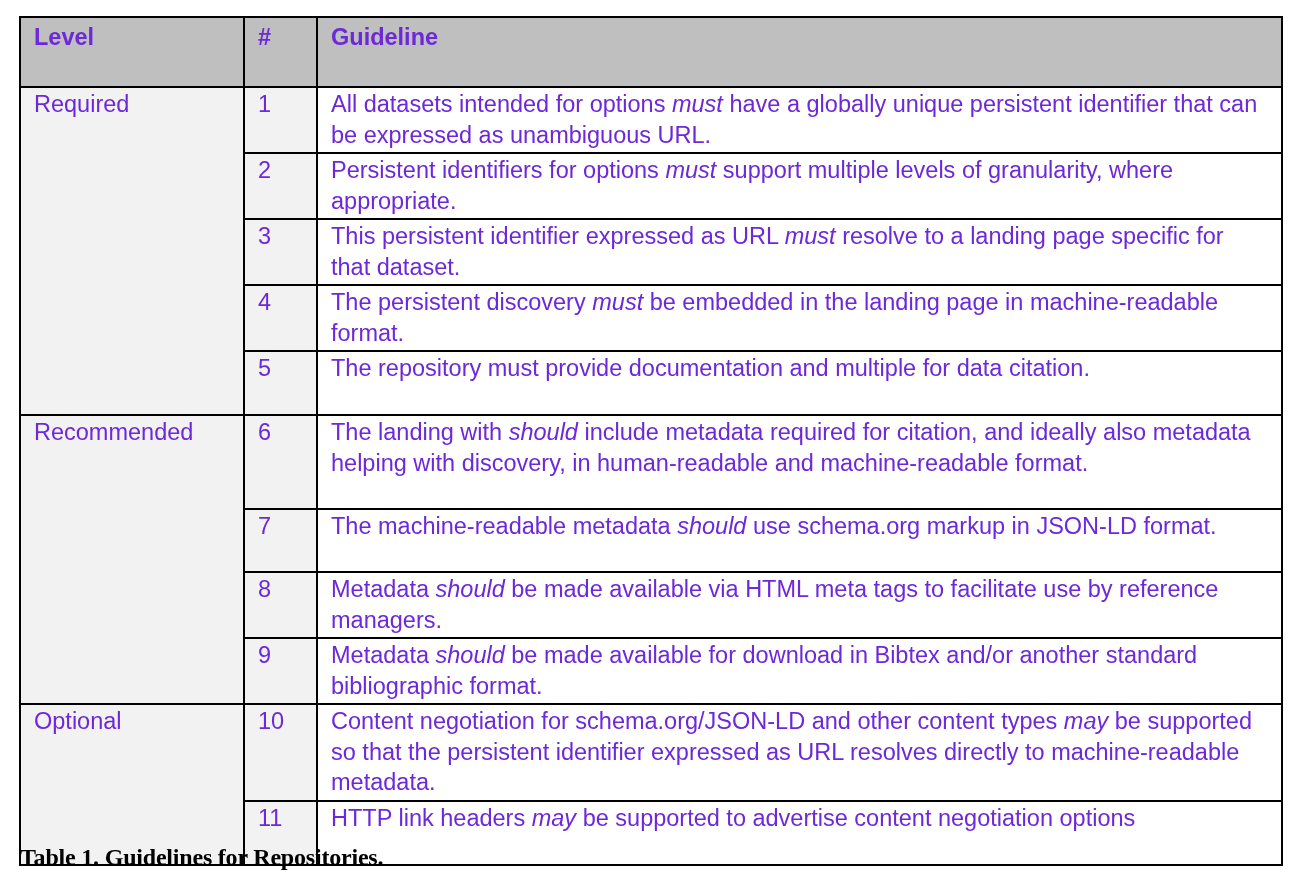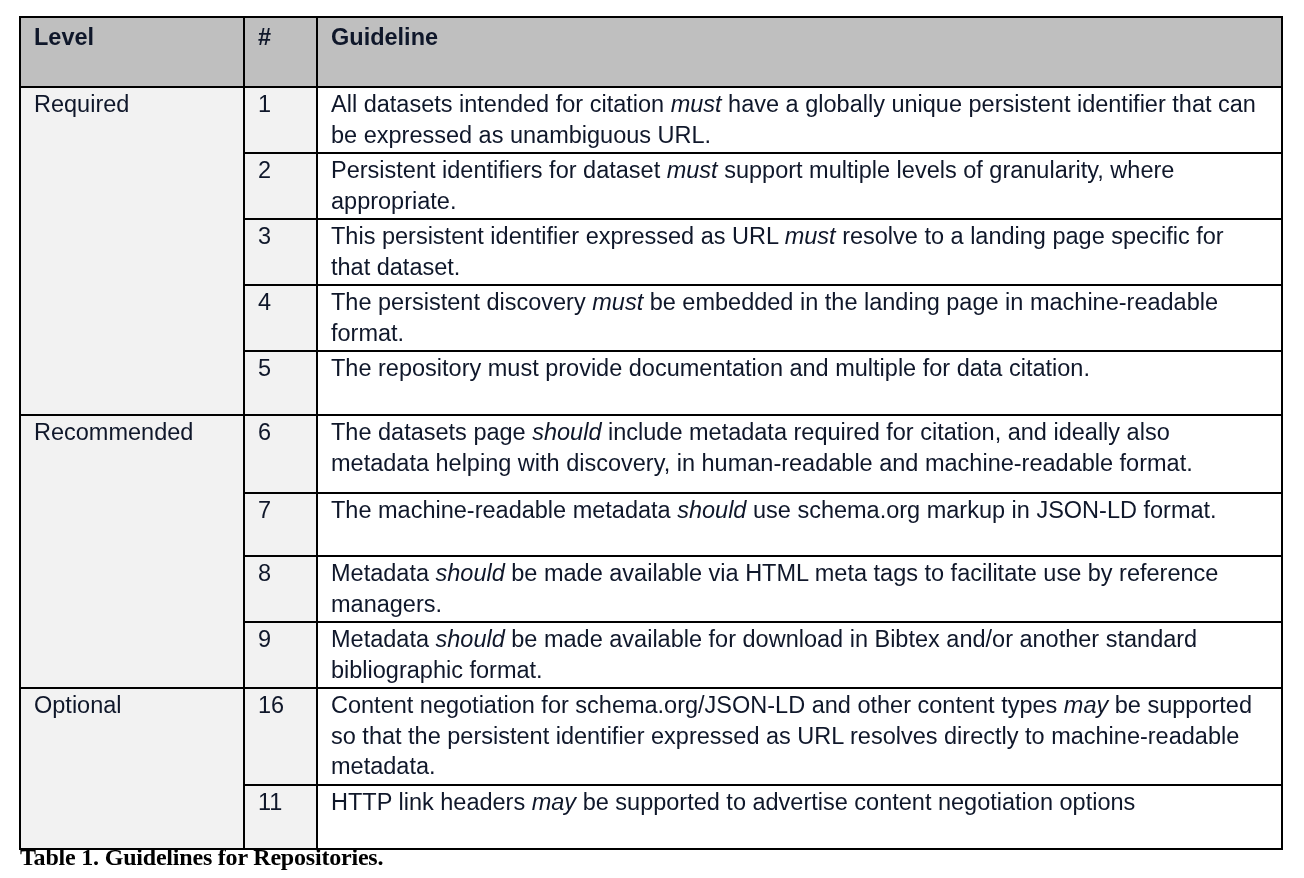--- a/index.html
+++ b/index.html
@@ -4,21 +4,21 @@
 <style>
   html, body { margin: 0; padding: 0; background: #ffffff; }
   body { width: 1304px; height: 878px; position: relative; overflow: hidden; }
   .tbl {
     position: absolute; left: 19px; top: 16px;
     width: 1264px;
     border-collapse: collapse;
     font-family: "Liberation Sans", sans-serif;
     font-size: 23.5px;
     line-height: 30.5px;
-    color: #0f172a;
+    color: #6d28d9;
     padding-left: 14px;
   }
   .tbl td, .tbl th {
     border: 2.5px solid #000;
     vertical-align: top;
     padding: 1px 12px 2px 13px;
     text-align: left;
   }
   .tbl th {
     background: #bfbfbf;
@@ -53,58 +53,58 @@
     <tr>
       <th>Level</th>
       <th>#</th>
       <th>Guideline</th>
     </tr>
   </thead>
   <tbody id="tbody">
       <tr style="height: 64px;">
         <td class="level-cell" rowspan="5">Required</td>
         <td class="num-cell">1</td>
-        <td class="guide-cell"><span>All datasets intended for citation </span><em>must</em><span> have a globally unique persistent identifier that can be expressed as unambiguous URL.</span></td>
+        <td class="guide-cell"><span>All datasets intended for options </span><em>must</em><span> have a globally unique persistent identifier that can be expressed as unambiguous URL.</span></td>
       </tr>
       <tr style="height: 63px;">
         <td class="num-cell">2</td>
-        <td class="guide-cell"><span>Persistent identifiers for dataset </span><em>must</em><span> support multiple levels of granularity, where appropriate.</span></td>
+        <td class="guide-cell"><span>Persistent identifiers for options </span><em>must</em><span> support multiple levels of granularity, where appropriate.</span></td>
       </tr>
       <tr style="height: 63px;">
         <td class="num-cell">3</td>
         <td class="guide-cell"><span>This persistent identifier expressed as URL </span><em>must</em><span> resolve to a landing page specific for that dataset.</span></td>
       </tr>
       <tr style="height: 64px;">
         <td class="num-cell">4</td>
         <td class="guide-cell"><span>The persistent discovery </span><em>must</em><span> be embedded in the landing page in machine-readable format.</span></td>
       </tr>
       <tr style="height: 64px;">
         <td class="num-cell">5</td>
         <td class="guide-cell"><span>The repository must provide documentation and multiple for data citation.</span></td>
       </tr>
-      <tr style="height: 78px;">
+      <tr style="height: 94px;">
         <td class="level-cell" rowspan="4">Recommended</td>
         <td class="num-cell">6</td>
-        <td class="guide-cell"><span>The datasets page </span><em>should</em><span> include metadata required for citation, and ideally also metadata helping with discovery, in human-readable and machine-readable format.</span></td>
+        <td class="guide-cell"><span>The landing with </span><em>should</em><span> include metadata required for citation, and ideally also metadata helping with discovery, in human-readable and machine-readable format.</span></td>
       </tr>
       <tr style="height: 63px;">
         <td class="num-cell">7</td>
         <td class="guide-cell"><span>The machine-readable metadata </span><em>should</em><span> use schema.org markup in JSON-LD format.</span></td>
       </tr>
       <tr style="height: 63px;">
         <td class="num-cell">8</td>
         <td class="guide-cell"><span>Metadata </span><em>should</em><span> be made available via HTML meta tags to facilitate use by reference managers.</span></td>
       </tr>
       <tr style="height: 64px;">
         <td class="num-cell">9</td>
         <td class="guide-cell"><span>Metadata </span><em>should</em><span> be made available for download in Bibtex and/or another standard bibliographic format.</span></td>
       </tr>
       <tr style="height: 92px; margin-top: 15px;">
         <td class="level-cell" rowspan="2">Optional</td>
-        <td class="num-cell">16</td>
+        <td class="num-cell">10</td>
         <td class="guide-cell"><span>Content negotiation for schema.org/JSON-LD and other content types </span><em>may</em><span> be supported so that the persistent identifier expressed as URL resolves directly to machine-readable metadata.</span></td>
       </tr>
       <tr style="height: 64px;">
         <td class="num-cell">11</td>
         <td class="guide-cell"><span>HTTP link headers </span><em>may</em><span> be supported to advertise content negotiation options</span></td>
       </tr>
     </tbody>
 </table>
 
 <div class="caption">Table 1. Guidelines for Repositories.</div>

